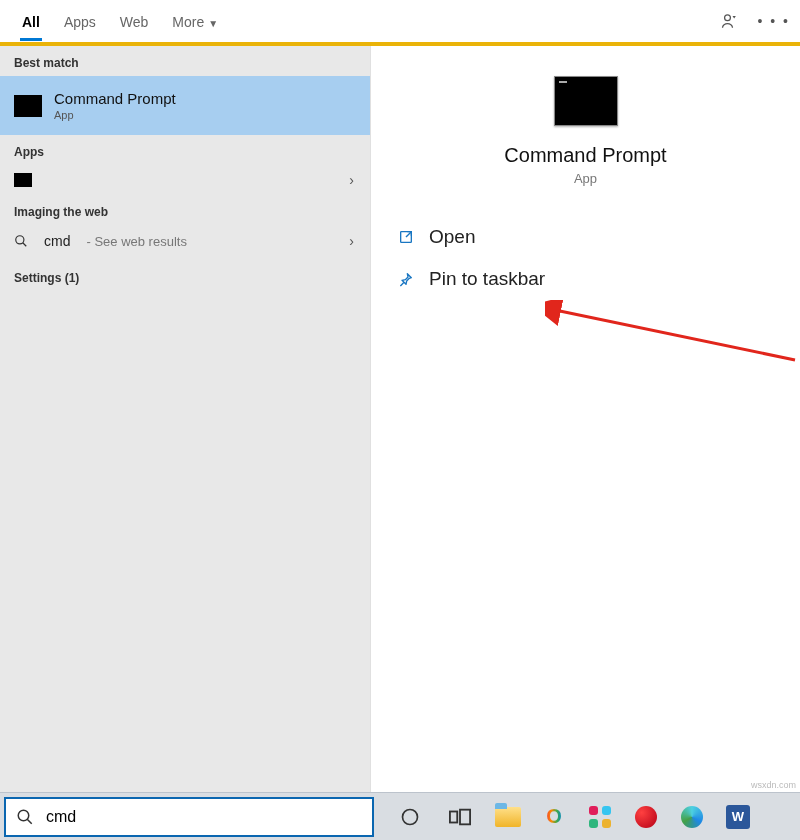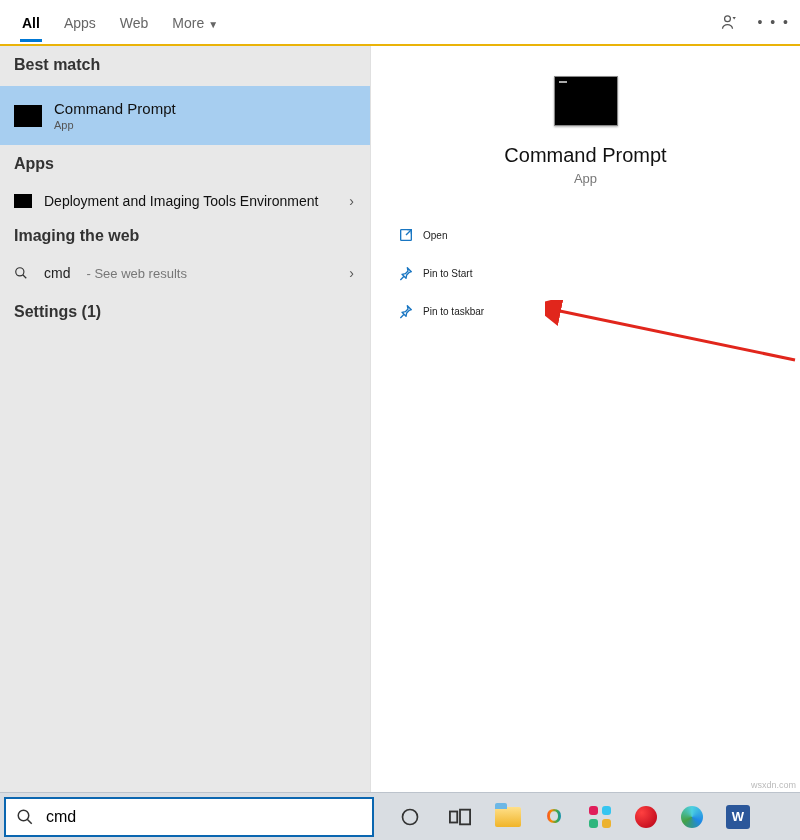--- a/index.html
+++ b/index.html
@@ -1,52 +1,52 @@
 <!DOCTYPE html>
 <html><head>
 <meta charset="utf-8">
 <style>
   * { box-sizing: border-box; font-family: "Segoe UI", sans-serif; }
   body { margin: 0; width: 800px; height: 840px; background: #fff; overflow: hidden; position: relative; }
 
   
-  .tabs { display: flex; align-items: center; height: 46px; padding: 0 10px; border-bottom: 2px solid #eab308; }
+  .tabs { display: flex; align-items: center; height: 46px; padding: 0 10px; border-bottom: 4px solid #eab308; }
   .tab { padding: 12px 12px 10px; font-size: 14px; color: #666; cursor: pointer; position: relative; }
   .tab.active { color: #000; font-weight: 600; }
   .tab.active::after { content:""; position:absolute; left:10px; right:10px; bottom:-1px; height:3px; background:#0078d4; }
   .tab .chev { margin-left:4px; font-size:10px; }
   .top-right { margin-left:auto; display:flex; gap:18px; align-items:center; color:#555; }
   .top-right .person { font-size:18px; }
   .top-right .more { letter-spacing:2px; font-size:14px; }
 
   .body { display:flex; height: calc(100% - 46px - 48px); }
 
   
   .left { width: 370px; background:#e8e8e8; display:flex; flex-direction:column; }
-  .heading { font-size:16px; font-weight:600; color:#333; padding:10px 14px 12px; }
+  .heading { font-size:12px; font-weight:600; color:#333; padding:10px 14px 6px; }
   .row { display:flex; align-items:center; padding:8px 14px; gap:12px; position:relative; }
   .row.best { background:#a7cef0; padding:14px; }
   .row .iconbox { width:28px; height:22px; background:#000; display:flex; align-items:center; justify-content:center; flex-shrink:0; }
   .row .iconbox.sm { width:18px; height:14px; }
   .row .texts { display:flex; flex-direction:column; }
   .row .title { font-size:15px; color:#111; }
   .row .sub { font-size:11px; color:#555; margin-top:2px; }
   .row .chevron { position:absolute; right:16px; color:#555; font-size:14px; }
   .webrow .magnify { width:18px; text-align:center; color:#333; flex-shrink:0; }
   .webrow .q { font-size:14px; color:#222; }
   .webrow .hint { font-size:13px; color:#777; margin-left:4px; }
 
   
   .right { flex:1; background:#fff; border-left:1px solid #e0e0e0; padding-top:30px; display:flex; flex-direction:column; align-items:center; position:relative; }
   .appicon { width:64px; height:50px; background:#000; border:1px solid #888; box-shadow:0 1px 2px rgba(0,0,0,.3); position:relative; }
   .appicon::before { content:""; position:absolute; top:4px; left:4px; width:8px; height:2px; background:#aaa; }
   .apptitle { margin-top:18px; font-size:20px; font-weight:400; color:#111; }
   .apptype { font-size:13px; color:#777; margin-top:4px; margin-bottom:30px; }
   .actions { width:100%; padding:0 20px; }
-  .action { display:flex; align-items:center; gap:8px; padding:10px 6px; font-size:10px; color:#222; cursor:pointer; }
+  .action { display:flex; align-items:center; gap:14px; padding:10px 6px; font-size:19px; color:#222; cursor:pointer; }
   .action .ic { width:18px; height:18px; display:flex; align-items:center; justify-content:center; color:#1976c2; }
   svg { display:block; }
 
   
   .arrow { position:absolute; top:300px; left:545px; width:260px; height:70px; pointer-events:none; }
 
   
   .taskbar { position:absolute; bottom:0; left:0; right:0; height:48px; background:#d9dde2; display:flex; align-items:center; border-top:1px solid #bcc3cc; }
   .searchbox { width:370px; height:40px; margin:4px; border:2px solid #0a66b0; background:#fff; display:flex; align-items:center; padding:0 10px; gap:10px; }
   .searchbox input { border:none; outline:none; font-size:16px; flex:1; }
@@ -91,23 +91,20 @@
       <div class="iconbox"></div>
       <div class="texts">
         <span class="title">Command Prompt</span>
         <span class="sub">App</span>
       </div>
     </div>
 
     <div class="heading">Apps</div>
     <div class="row">
       <div class="iconbox sm"></div>
-      <div class="texts">
-        <span class="title" style="font-size:14px;">Deployment and Imaging Tools Environment</span>
-      </div>
       <span class="chevron">›</span>
     </div>
 
     <div class="heading">Imaging the web</div>
     <div class="row webrow">
       <span class="magnify">
         <svg width="14" height="14" viewBox="0 0 24 24" fill="none" stroke="#333" stroke-width="2">
             <circle cx="10" cy="10" r="7"></circle>
             <line x1="21" y1="21" x2="15" y2="15"></line>
           </svg>
@@ -136,28 +133,20 @@
             </svg>
           </span>
         <span>Open</span>
       </div>
       <div class="action">
         <span class="ic">
             <svg width="16" height="16" viewBox="0 0 24 24" fill="none" stroke="#1976c2" stroke-width="2">
               <path d="M14 4l6 6-3 1-4 4-1 5-3-3-5 5 5-5-3-3 5-1 4-4z" stroke-linejoin="round"></path>
             </svg>
           </span>
-        <span>Pin to Start</span>
-      </div>
-      <div class="action">
-        <span class="ic">
-            <svg width="16" height="16" viewBox="0 0 24 24" fill="none" stroke="#1976c2" stroke-width="2">
-              <path d="M14 4l6 6-3 1-4 4-1 5-3-3-5 5 5-5-3-3 5-1 4-4z" stroke-linejoin="round"></path>
-            </svg>
-          </span>
         <span>Pin to taskbar</span>
       </div>
     </div>
   </div>
 </div>
 
 <svg class="arrow" viewBox="0 0 260 70">
   <defs>
       <marker id="ah" markerWidth="10" markerHeight="10" refX="2" refY="5" orient="auto">
         <path d="M0,0 L10,5 L0,10 z" fill="#e1261c"></path>

